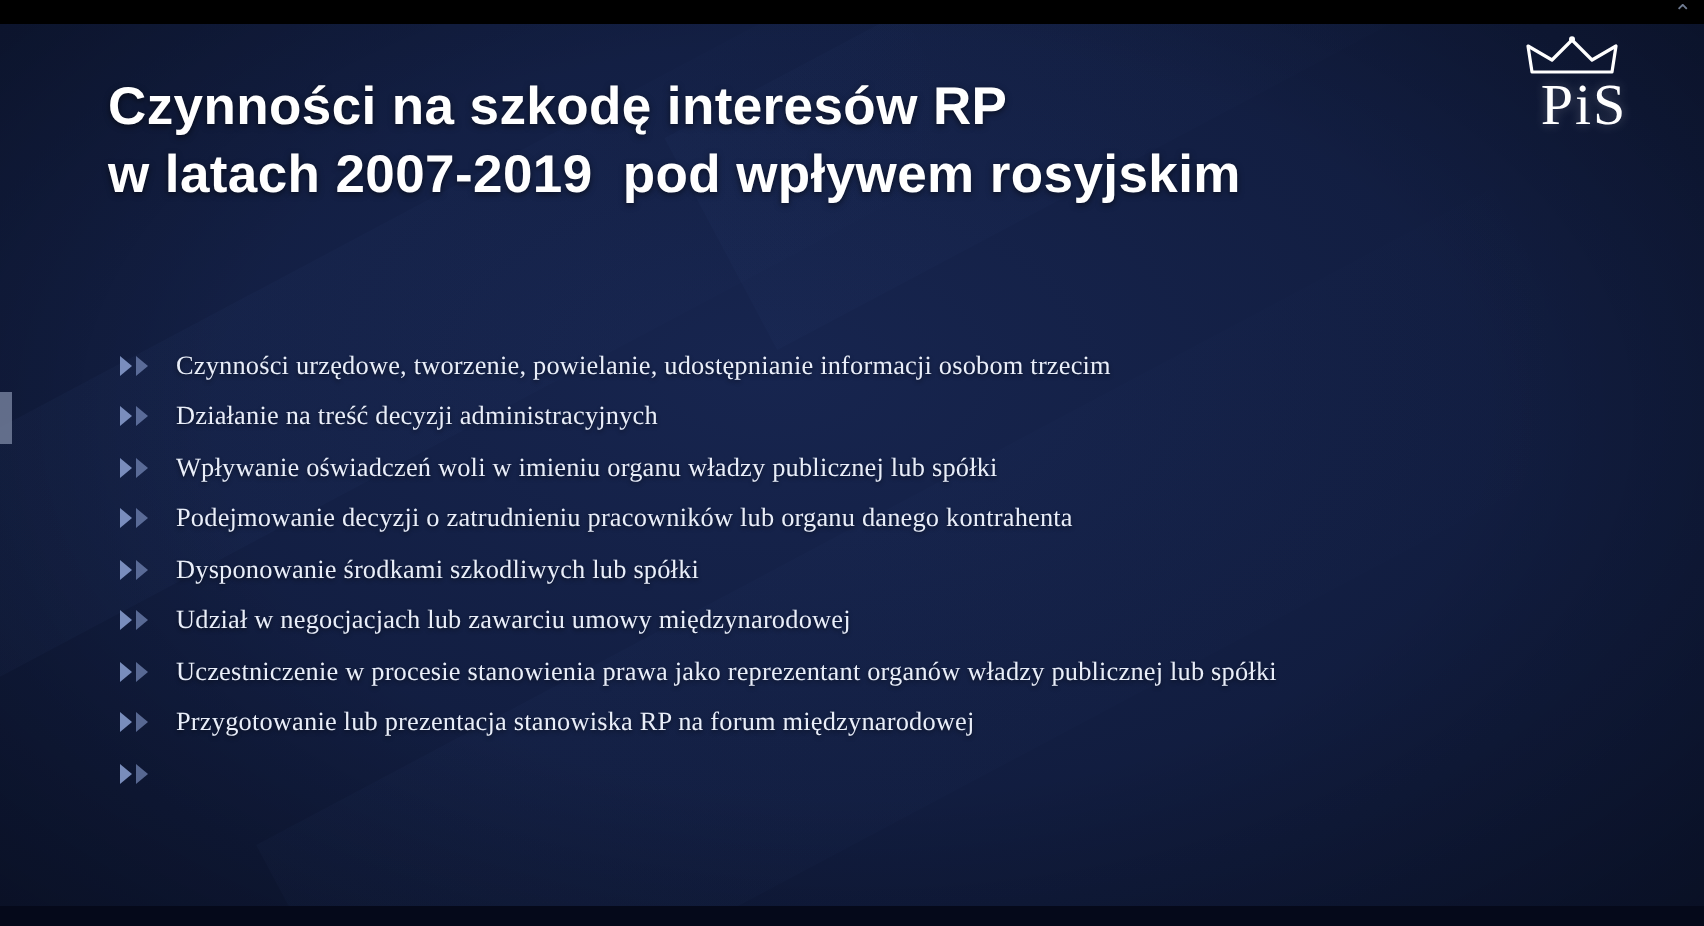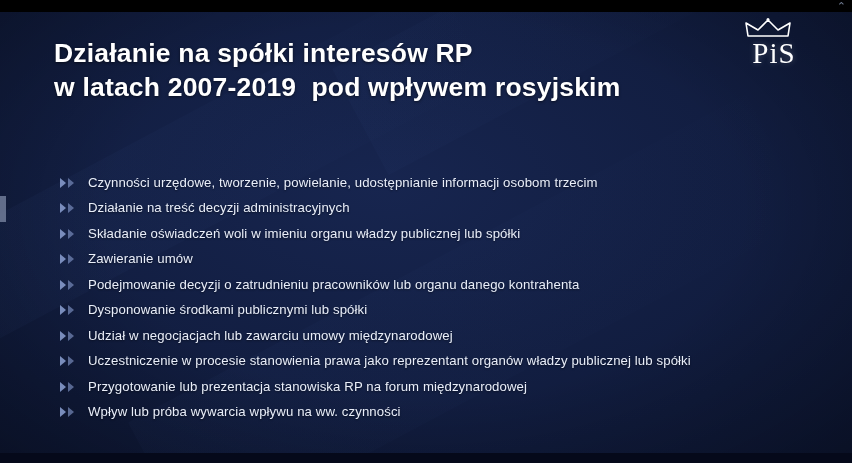--- a/index.html
+++ b/index.html
@@ -50,21 +50,21 @@
     background: #7e8aa6; opacity: .75;
   }
   .corner-glyph {
     position: absolute; right: 6px; top: 0px;
     color: #9fb0d0; font-size: 11px; opacity: .7;
   }
 
   
   .logo {
     position: absolute;
-    right: 38px;
+    right: 20px;
     top: 18px;
     width: 80px;
     text-align: center;
     color: #ffffff;
   }
   .logo-crown {
     display: block;
     height: 20px;
     margin: 0 auto 1px auto;
   }
@@ -93,20 +93,21 @@
     text-shadow: 0 1px 3px rgba(0,0,0,0.55);
     white-space: pre;
   }
 
   
   .bullet-list {
     position: absolute;
     left: 58px;
     top: 170px;
     width: 740px;
+    font-family: Liberation Serif, serif;
   }
   .bullet-row {
     display: flex;
     align-items: center;
     height: 25.5px;
   }
   .bullet-marker {
     flex: 0 0 auto;
     width: 26px;
     display: flex;
@@ -149,21 +150,21 @@
 
   <div class="logo">
     <svg class="logo-crown" viewBox="0 0 60 20">
       <path d="M4 18 L2 5 L14 12 L24 2 L34 12 L46 5 L44 18 Z" fill="none" stroke="#ffffff" stroke-width="1.6" stroke-linejoin="round"></path>
       <circle cx="24" cy="1.6" r="1.5" fill="#ffffff"></circle>
     </svg>
     <span class="logo-text">PiS</span>
   </div>
 
   <div class="title-block">
-    <div class="title-line">Działanie na spółki interesów RP</div>
+    <div class="title-line">Czynności na szkodę interesów RP</div>
     <div class="title-line">w latach 2007-2019  pod wpływem rosyjskim</div>
   </div>
 
   <div class="bullet-list">
 
     <div class="bullet-row">
       <span class="bullet-marker">
           <i class="chev"></i>
           <i class="chev c2"></i>
         </span>
@@ -177,45 +178,38 @@
         </span>
       <span class="bullet-text">Działanie na treść decyzji administracyjnych</span>
     </div>
 
 
     <div class="bullet-row">
       <span class="bullet-marker">
           <i class="chev"></i>
           <i class="chev c2"></i>
         </span>
-      <span class="bullet-text">Składanie oświadczeń woli w imieniu organu władzy publicznej lub spółki</span>
-    </div>
-
-    <div class="bullet-row">
-      <span class="bullet-marker">
-          <i class="chev"></i>
-          <i class="chev c2"></i>
-        </span>
-      <span class="bullet-text">Zawieranie umów</span>
-    </div>
+      <span class="bullet-text">Wpływanie oświadczeń woli w imieniu organu władzy publicznej lub spółki</span>
+    </div>
+
 
     <div class="bullet-row">
       <span class="bullet-marker">
           <i class="chev"></i>
           <i class="chev c2"></i>
         </span>
       <span class="bullet-text">Podejmowanie decyzji o zatrudnieniu pracowników lub organu danego kontrahenta</span>
     </div>
 
     <div class="bullet-row">
       <span class="bullet-marker">
           <i class="chev"></i>
           <i class="chev c2"></i>
         </span>
-      <span class="bullet-text">Dysponowanie środkami publicznymi lub spółki</span>
+      <span class="bullet-text">Dysponowanie środkami szkodliwych lub spółki</span>
     </div>
 
     <div class="bullet-row">
       <span class="bullet-marker">
           <i class="chev"></i>
           <i class="chev c2"></i>
         </span>
       <span class="bullet-text">Udział w negocjacjach lub zawarciu umowy międzynarodowej</span>
     </div>
 
@@ -233,17 +227,16 @@
           <i class="chev c2"></i>
         </span>
       <span class="bullet-text">Przygotowanie lub prezentacja stanowiska RP na forum międzynarodowej</span>
     </div>
 
     <div class="bullet-row">
       <span class="bullet-marker">
           <i class="chev"></i>
           <i class="chev c2"></i>
         </span>
-      <span class="bullet-text">Wpływ lub próba wywarcia wpływu na ww. czynności</span>
     </div>
 
   </div>
 </div>
 
 </body></html>

